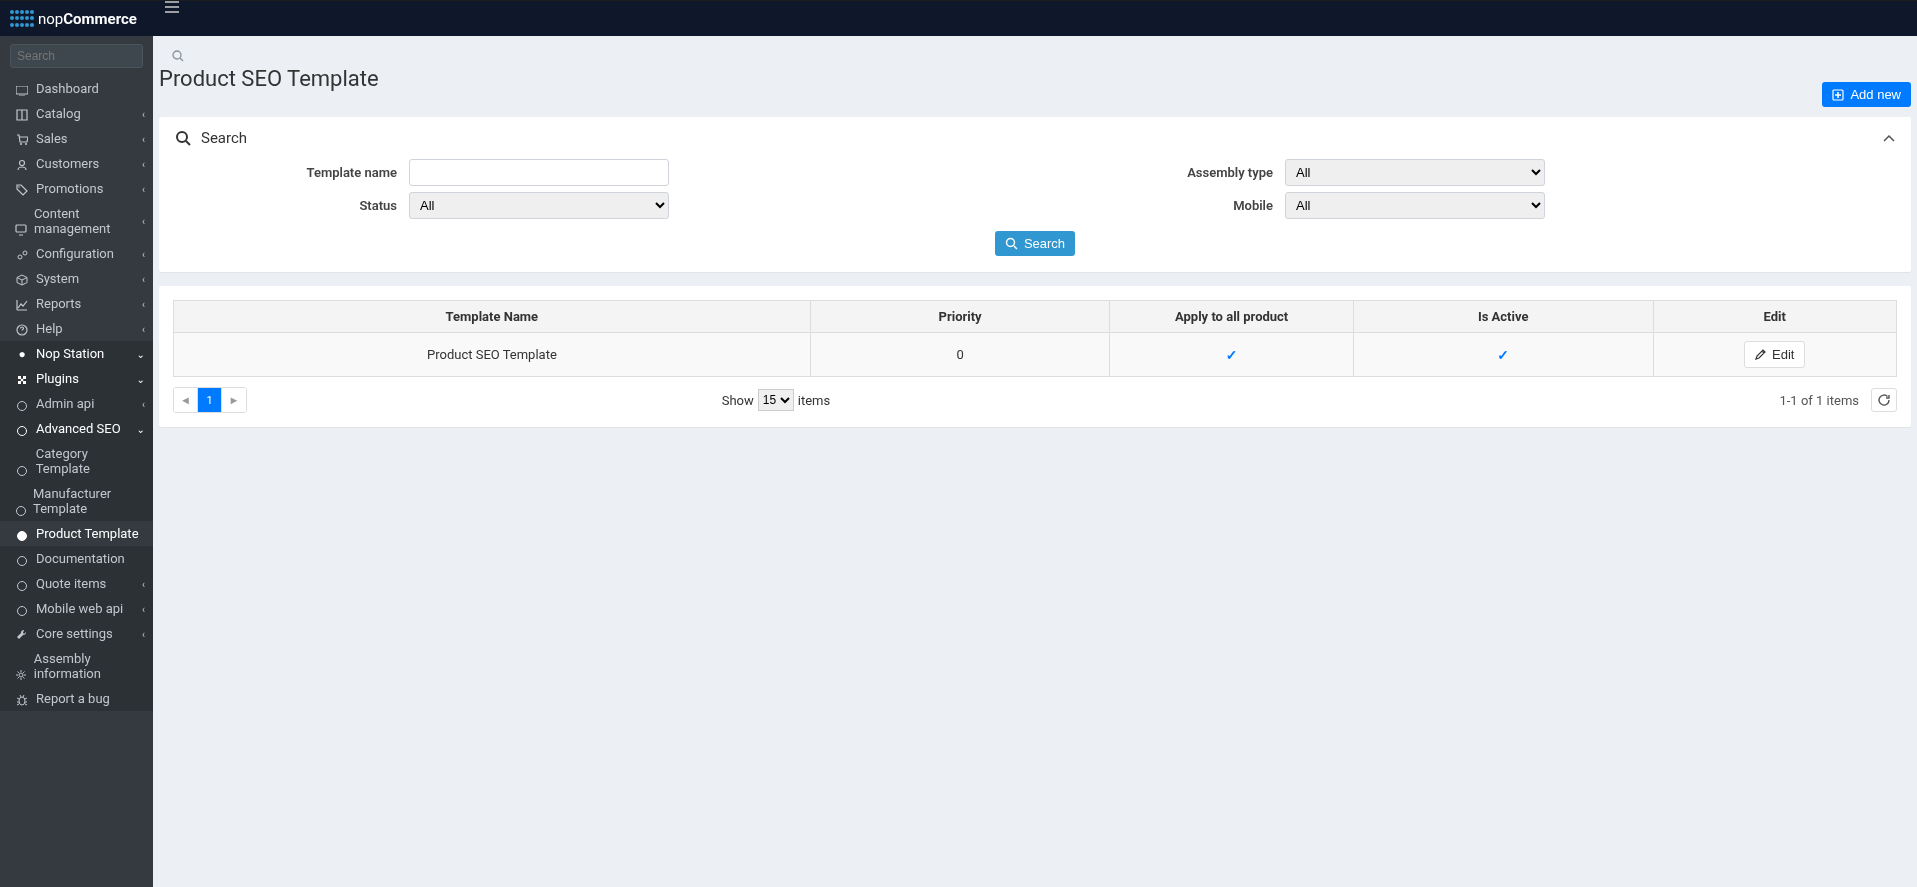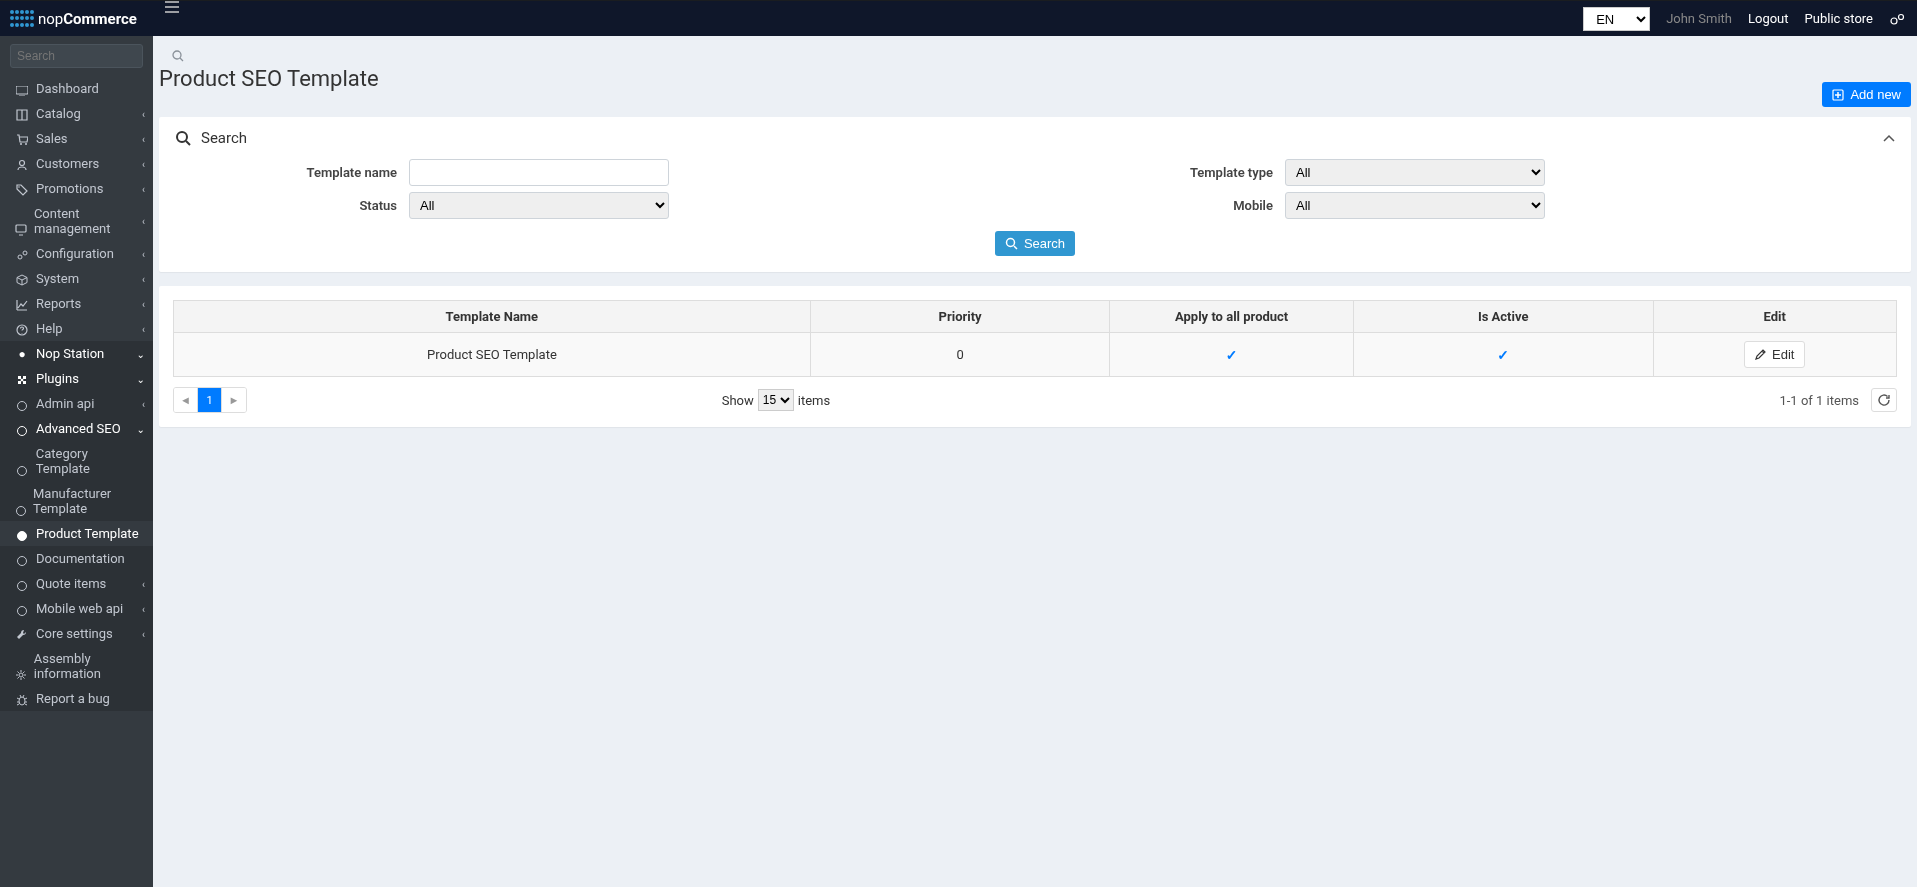--- a/index.html
+++ b/index.html
@@ -113,34 +113,20 @@
         <span class="dot"></span>
         <span class="dot"></span>
     </span>
     <span class="logo-text"><span>nop</span><b>Commerce</b></span>
   </div>
   <div class="hamburger">
     <svg width="14" height="12" viewBox="0 0 14 12">
         <path d="M0 1h14M0 6h14M0 11h14" stroke="#ccc" stroke-width="1.5"></path>
       </svg>
   </div>
-  <div class="header-right">
-    <select class="lang-select">
-      <option>EN</option>
-    </select>
-    <span class="user-name">John Smith</span>
-    <a class="header-link">Logout</a>
-    <a class="header-link">Public store</a>
-    <span class="gear-btn">
-      <svg width="16" height="14" viewBox="0 0 16 14">
-          <circle cx="5" cy="9" r="3" fill="none" stroke="#fff" stroke-width="1.2"></circle>
-          <circle cx="12" cy="5" r="2.5" fill="none" stroke="#fff" stroke-width="1.2"></circle>
-        </svg>
-    </span>
-  </div>
 </div>
 
 <div class="layout">
   <div class="sidebar">
     <div class="search-row">
       <div class="search-wrap">
         <input type="text" placeholder="Search" style="">
         <span class="sicon">
           <svg width="12" height="12" viewBox="0 0 12 12">
               <circle cx="5" cy="5" r="4" fill="none" stroke="#8a9199" stroke-width="1.3"></circle>
@@ -381,21 +367,21 @@
               <label class="form-label">Template name</label>
               <input type="text" class="form-control" style="">
             </div>
             <div class="form-row">
               <label class="form-label">Status</label>
               <select class="form-control"><option>All</option></select>
             </div>
           </div>
           <div class="form-col">
             <div class="form-row">
-              <label class="form-label">Template type</label>
+              <label class="form-label">Assembly type</label>
               <select class="form-control"><option>All</option></select>
             </div>
             <div class="form-row">
               <label class="form-label">Mobile</label>
               <select class="form-control"><option>All</option></select>
             </div>
           </div>
         </div>
         <div class="search-btn-row">
           <button class="btn btn-info">

